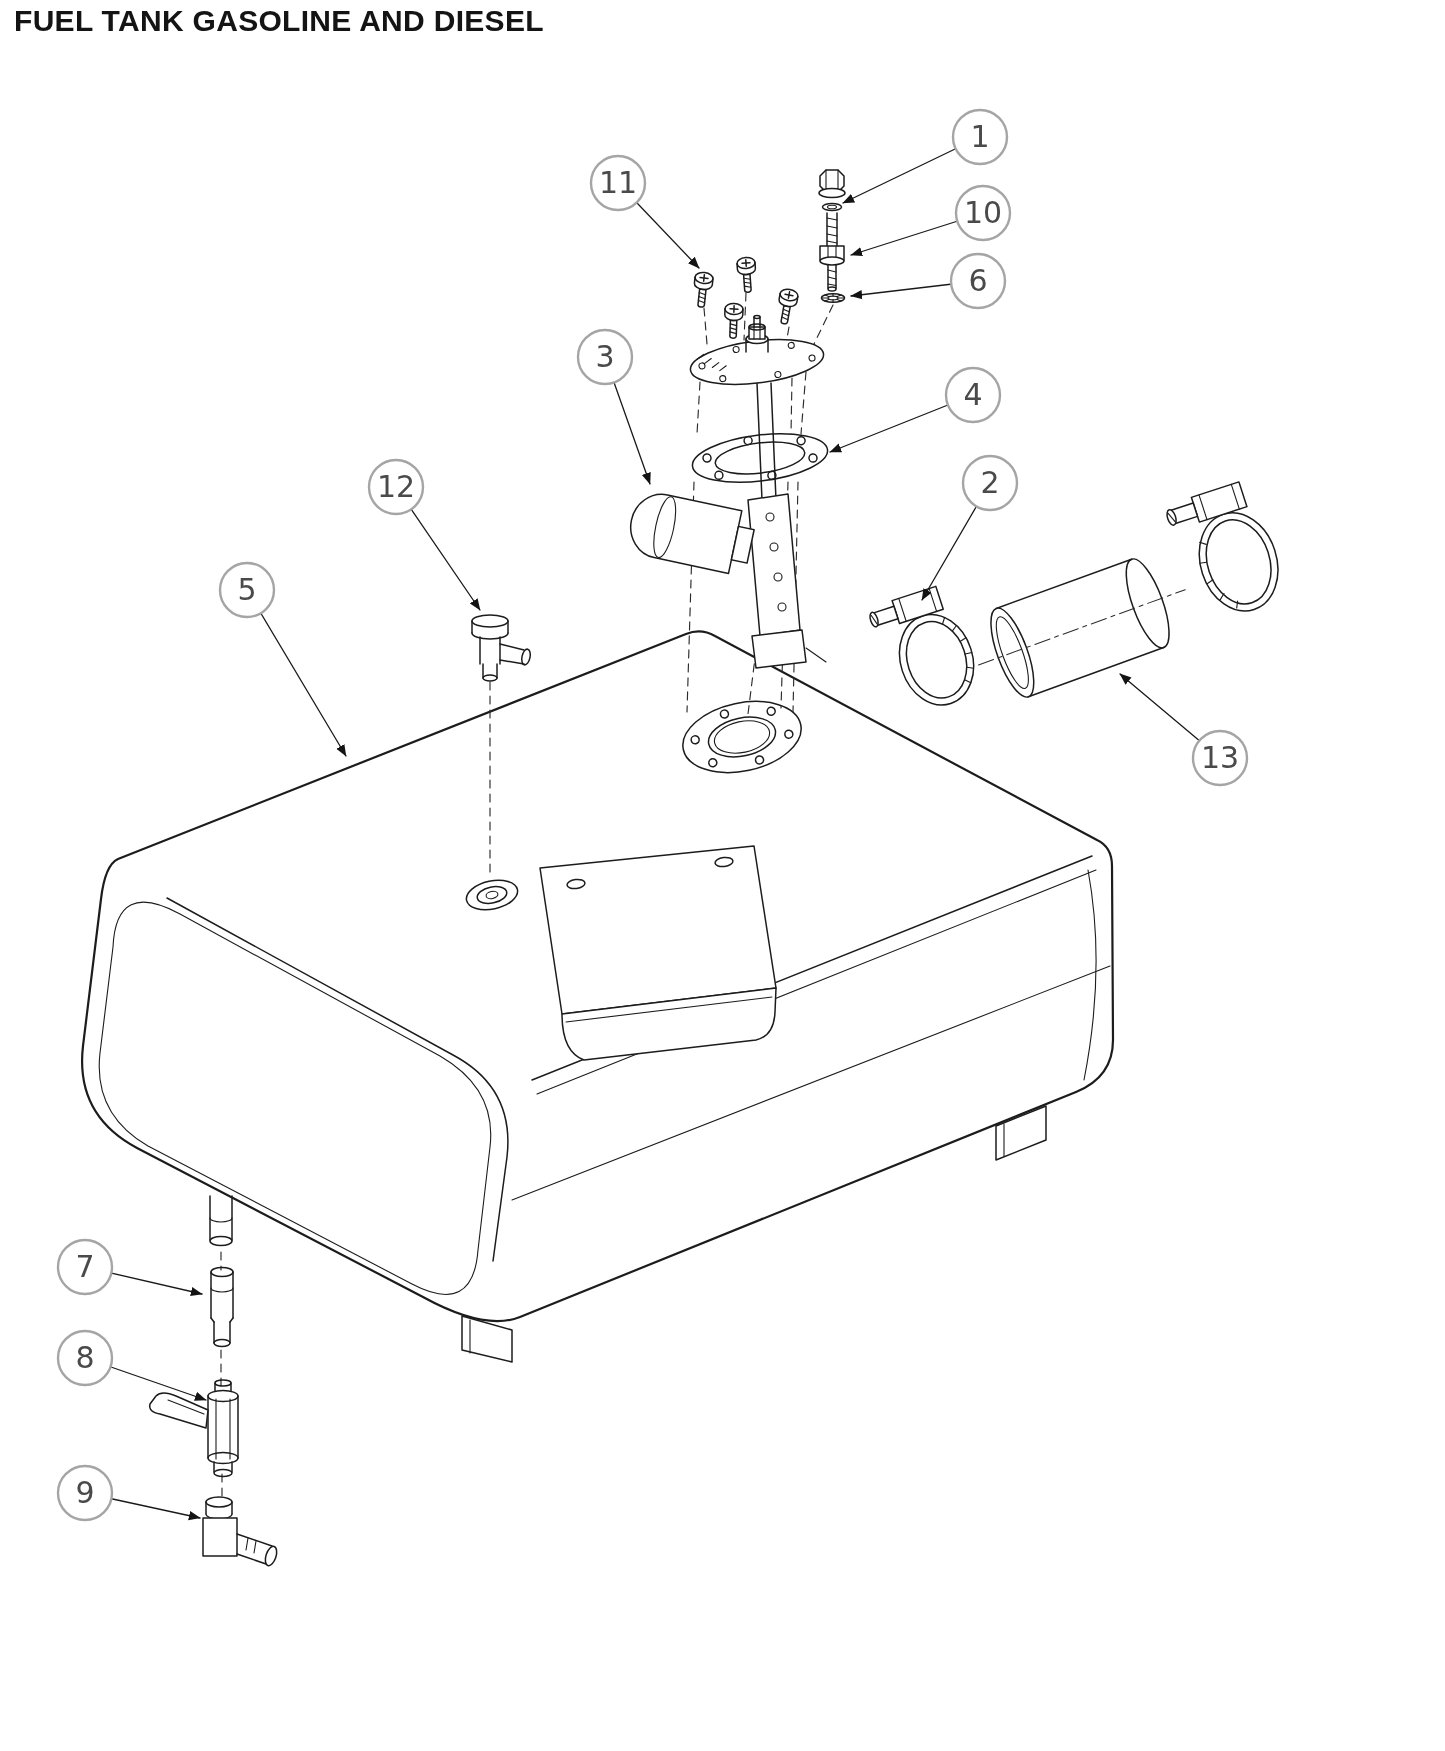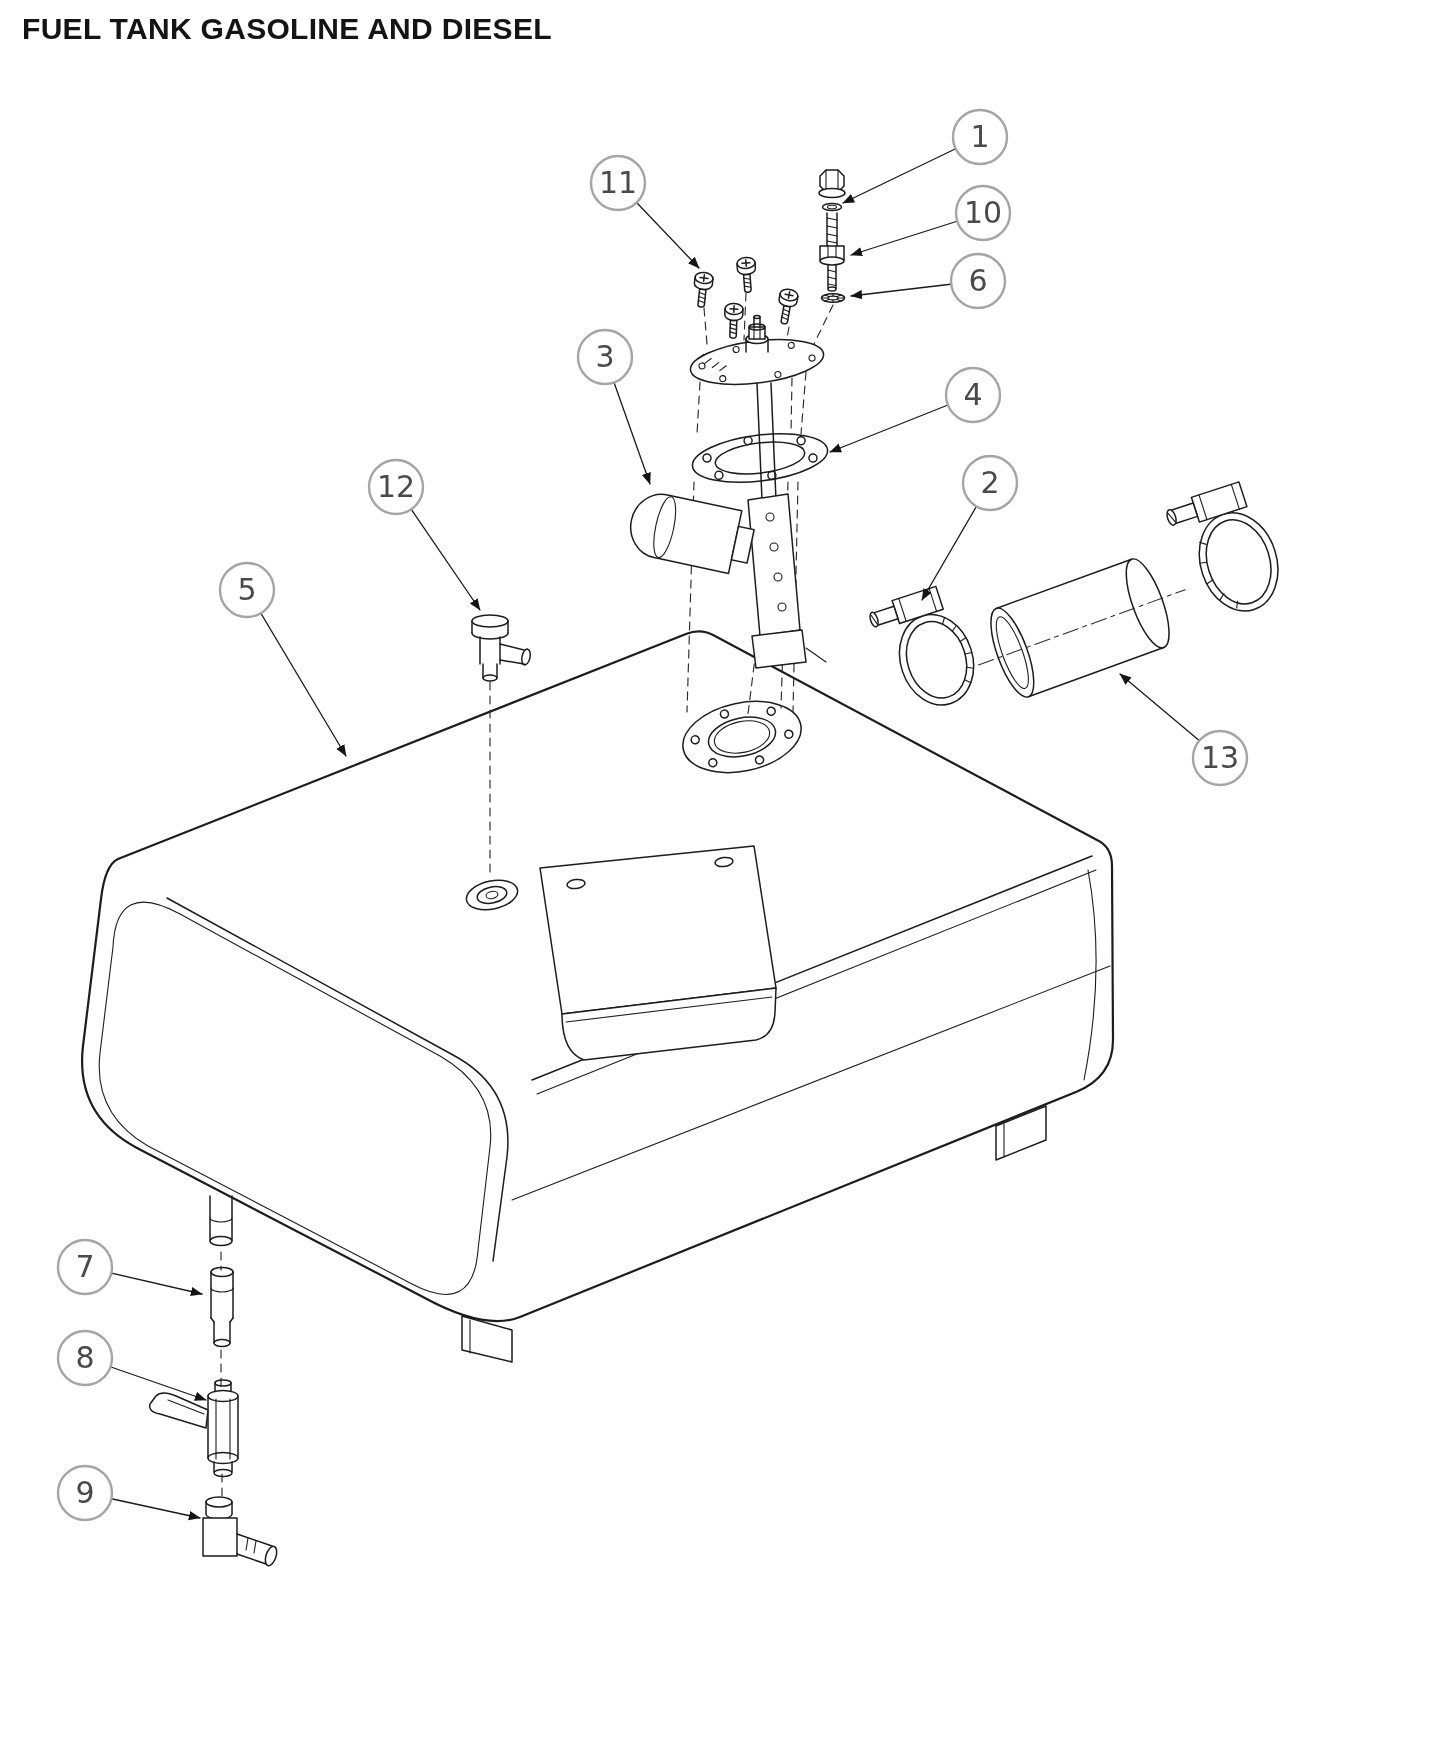--- a/index.html
+++ b/index.html
@@ -1,18 +1,18 @@
 <!DOCTYPE html>
 <html><head>
 <meta charset="utf-8">
 <style>
   html,body{margin:0;padding:0;background:#ffffff;}
   .page{position:relative;width:1445px;height:1751px;background:#fff;overflow:hidden;
         font-family:"Liberation Sans",sans-serif;}
-  .page-title{position:absolute;left:14px;top:4px;margin:8px;font:700 30px "Liberation Sans",sans-serif;
+  .page-title{position:absolute;left:14px;top:4px;margin:0;font:700 30px "Liberation Sans",sans-serif;
         color:#141414;letter-spacing:.3px;}
   svg{position:absolute;left:0;top:0;}
   svg *{fill:none;stroke:#1c1c1c;stroke-width:1.5;stroke-linecap:round;stroke-linejoin:round;}
   .thick{stroke-width:2.2;}
   .thin{stroke-width:1.1;}
   .wfill{fill:#ffffff;}
   .dash{stroke-dasharray:8 6;stroke-width:1.15;stroke:#2c2c2c;}
   .cl{stroke-dasharray:16 5 4 5;stroke-width:1.05;stroke:#2c2c2c;}
   .leader{stroke-width:1.3;stroke:#1a1a1a;}
   .solid{fill:#141414;stroke:none;}

